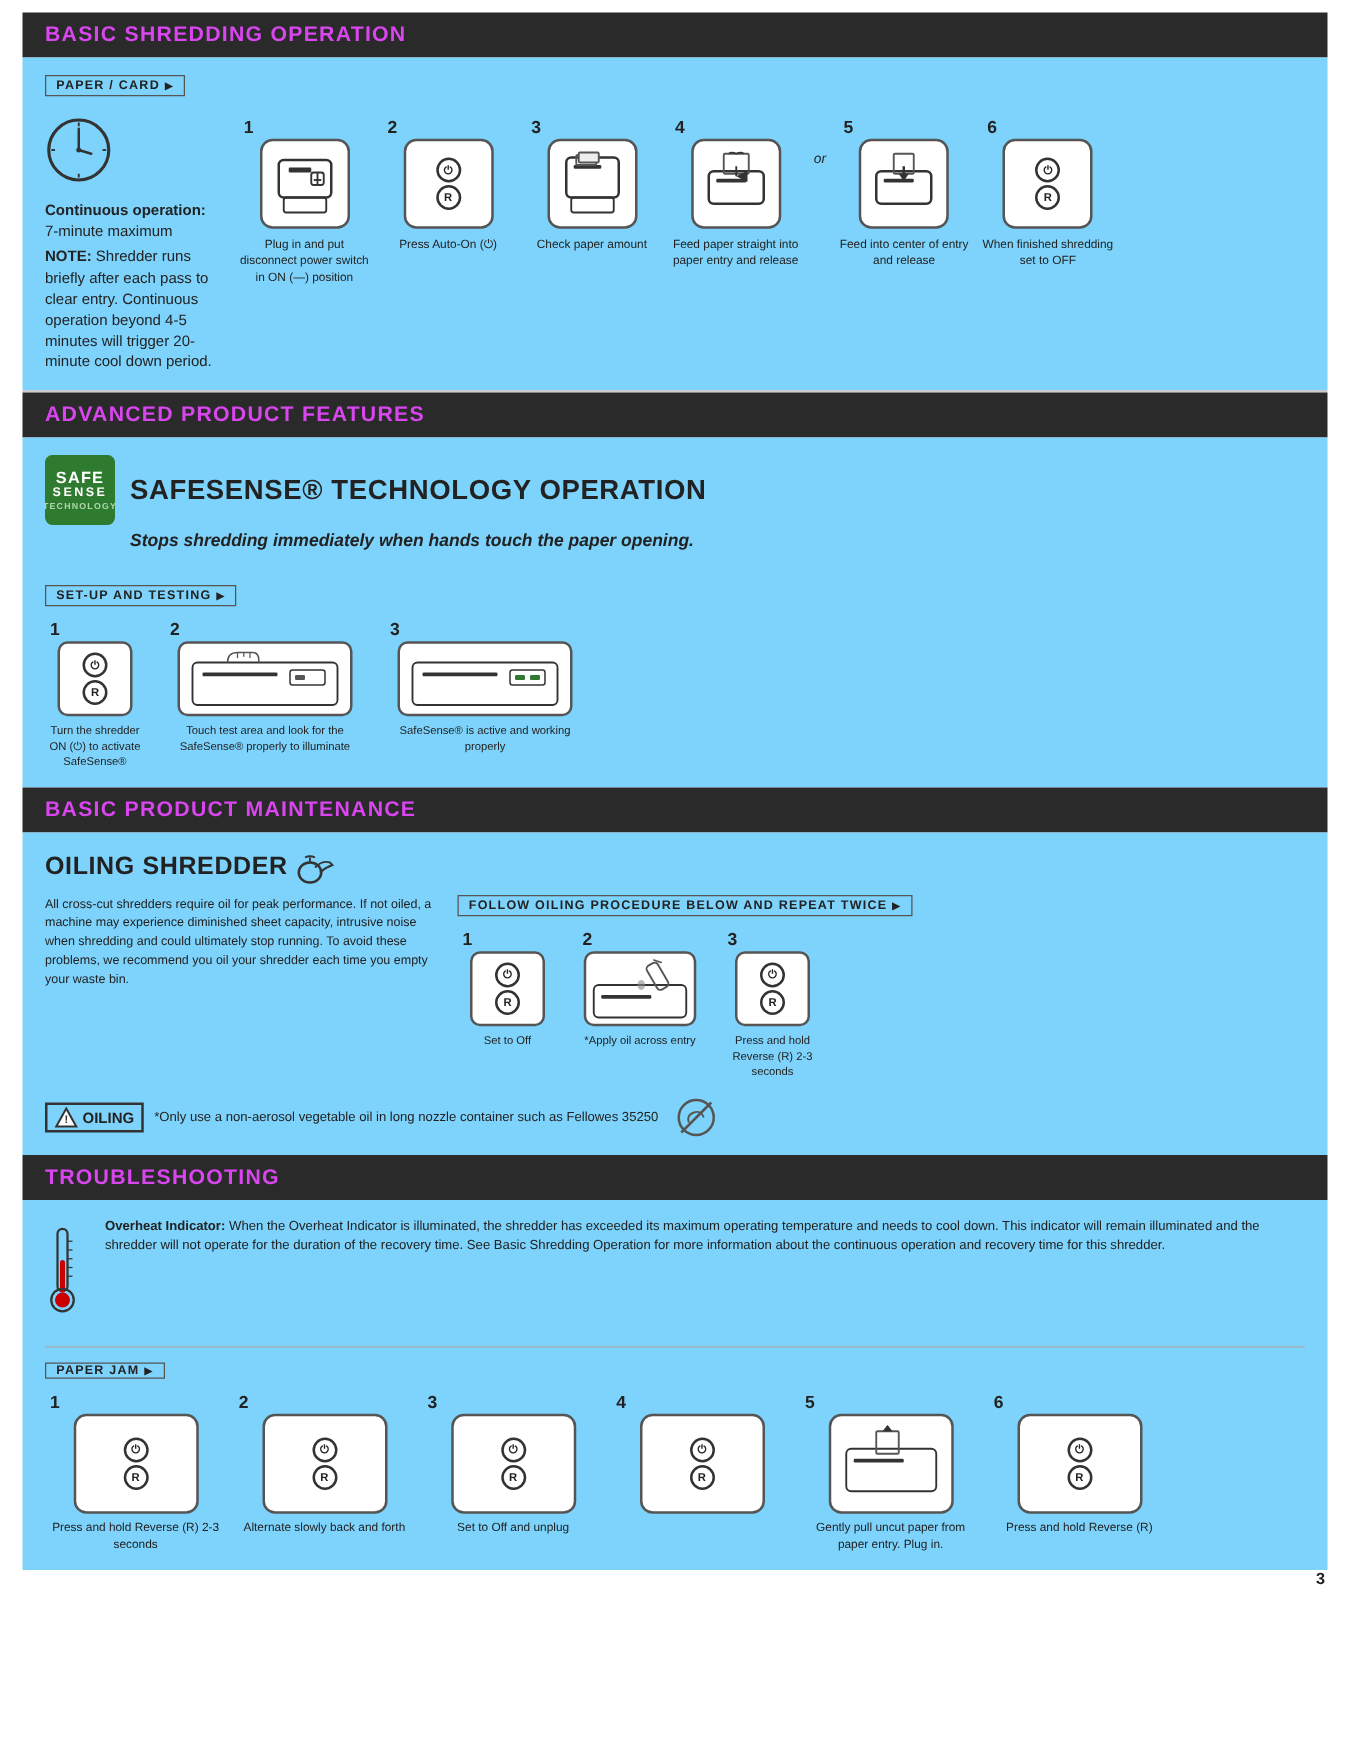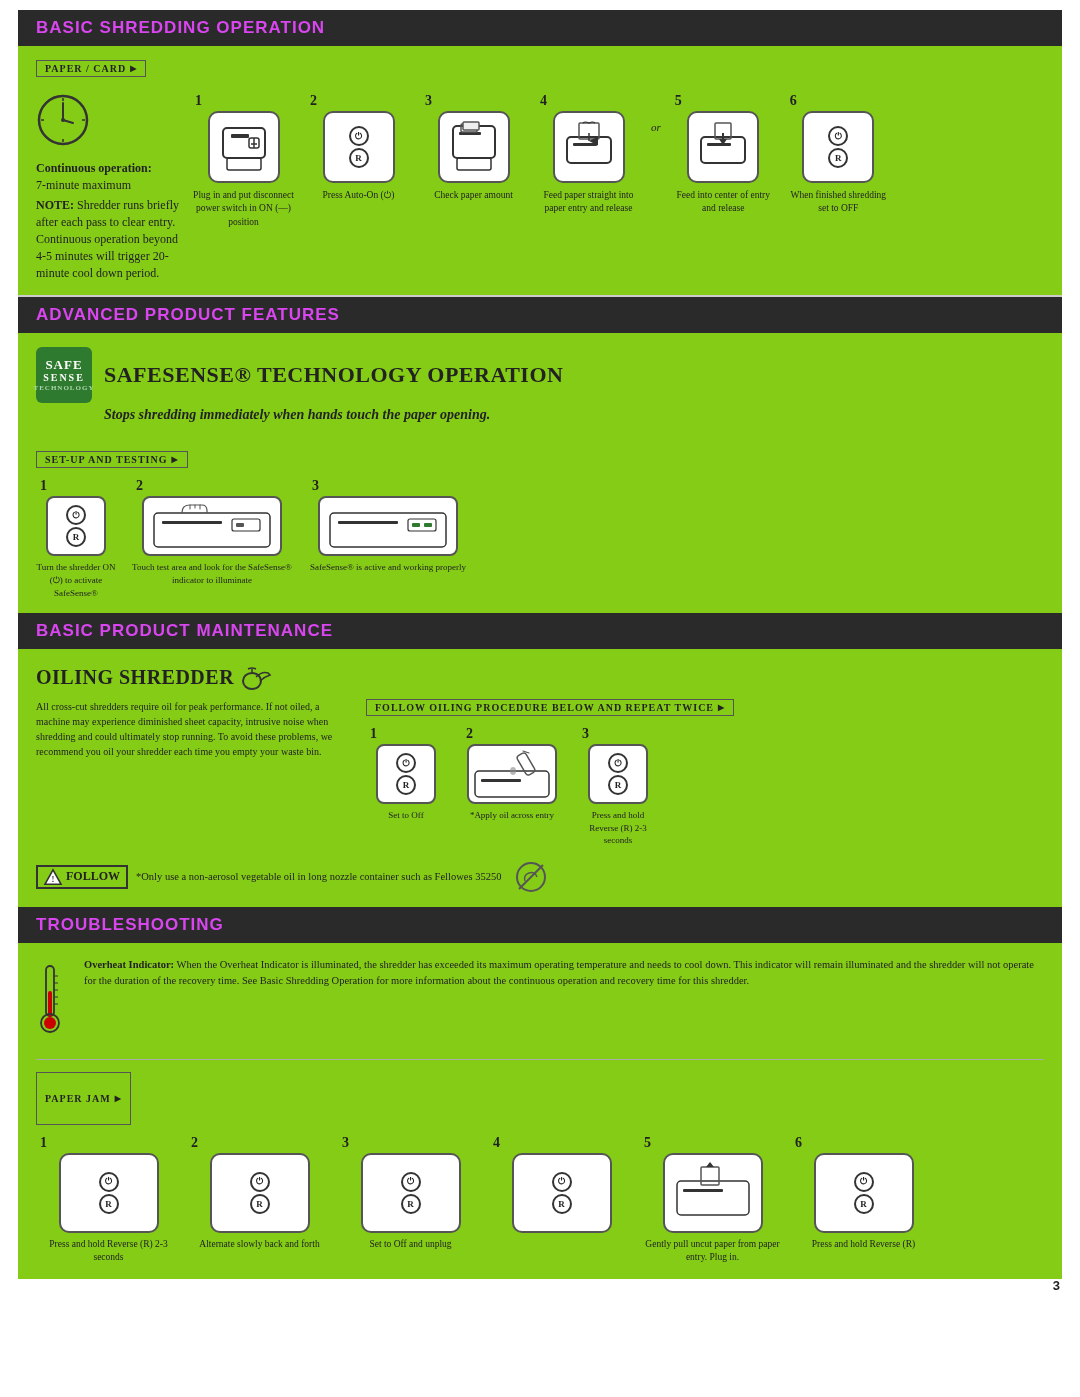--- a/index.html
+++ b/index.html
@@ -20,22 +20,21 @@
       font-size: 17px;
       font-weight: 900;
       letter-spacing: 1px;
       padding: 8px 18px;
       text-transform: uppercase;
       margin: 0;
     }
 
     .section-content {
       padding: 14px 18px;
-      background: #84cc16;
-      font-family: Liberation Serif, serif;
+      background: #7dd3fc;
     }
 
     
     .basic-shredding {
       border-bottom: 2px solid #ccc;
     }
 
     .paper-card-badge {
       display: inline-flex;
       align-items: center;
@@ -277,21 +276,21 @@
     .divider {
       border: none;
       border-top: 1px solid #aaa;
       margin: 12px 0;
     }
 
     .paper-jam-badge {
       display: inline-flex;
       align-items: center;
       border: 1.5px solid #555;
-      padding: 20px 8px;
+      padding: 0 8px;
       font-size: 10px;
       font-weight: 700;
       letter-spacing: 1px;
       margin-bottom: 10px;
     }
     .paper-jam-badge::after {
       content: '▶';
       font-size: 8px;
       margin-left: 4px;
     }
@@ -585,21 +584,21 @@
               <rect x="80" y="16" width="28" height="12" rx="2" fill="none" stroke="#333" stroke-width="1.2"></rect>
               <rect x="84" y="20" width="8" height="4" rx="1" fill="#555"></rect>
 
               <path d="M30 10 Q30 2 38 2 L50 2 Q55 2 55 8 L55 10" fill="none" stroke="#555" stroke-width="1.2"></path>
 
               <path d="M38 2 L38 6" stroke="#555" stroke-width="1" stroke-linecap="round"></path>
               <path d="M43 2 L43 5" stroke="#555" stroke-width="1" stroke-linecap="round"></path>
               <path d="M48 2 L48 6" stroke="#555" stroke-width="1" stroke-linecap="round"></path>
             </svg>
           </div>
-          <div class="step-label-small">Touch test area and look for the SafeSense® indicator to illuminate</div>
+          <div class="step-label-small">Touch test area and look for the SafeSense® properly to illuminate</div>
         </div>
 
         <div class="step-item-small" style="width:160px;">
           <div class="step-num">3</div>
           <div class="step-icon-small" style="width:140px;">
             <svg width="120" height="46" viewBox="0 0 120 46">
               <rect x="2" y="10" width="116" height="34" rx="4" fill="none" stroke="#333" stroke-width="1.5"></rect>
               <rect x="10" y="18" width="60" height="3" rx="1" fill="#333"></rect>
 
               <rect x="80" y="16" width="28" height="12" rx="2" fill="none" stroke="#333" stroke-width="1.2"></rect>
@@ -680,21 +679,21 @@
           </div>
         </div>
       </div>
 
       <div class="caution-box">
         <div class="caution-label">
           <svg class="caution-triangle" viewBox="0 0 22 20">
             <polygon points="11,1 21,19 1,19" fill="#fff" stroke="#333" stroke-width="2"></polygon>
             <text x="11" y="16" text-anchor="middle" font-size="11" font-weight="900" fill="#333">!</text>
           </svg>
-          <span>FOLLOW</span>
+          <span>OILING</span>
         </div>
         <div>*Only use a non-aerosol vegetable oil in long nozzle container such as Fellowes 35250</div>
 
         <svg width="32" height="32" viewBox="0 0 32 32" style="margin-left:6px;flex-shrink:0;">
           <circle cx="16" cy="16" r="14" fill="none" stroke="#555" stroke-width="2"></circle>
           <line x1="4" y1="28" x2="28" y2="4" stroke="#555" stroke-width="2"></line>
           <path d="M10 20 Q8 14 14 12 Q20 10 22 16" fill="none" stroke="#555" stroke-width="1.5"></path>
         </svg>
       </div>
 

